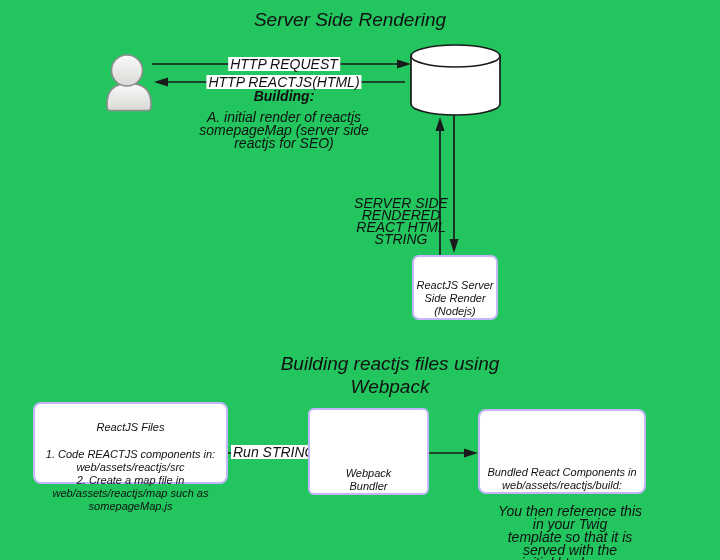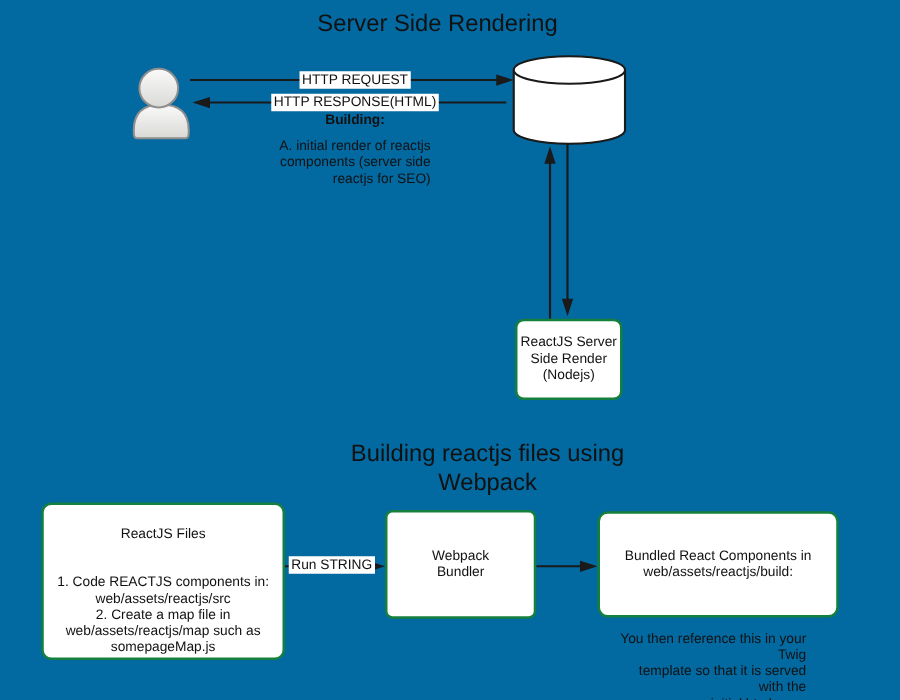--- a/index.html
+++ b/index.html
@@ -1,33 +1,33 @@
 <!DOCTYPE html>
 <html><head>
 <meta charset="utf-8">
 <style>
   html,body{margin:0;padding:0;background:#fff;}
   #canvas{
-    position:relative;width:720px;height:560px;background:#0369a1;overflow:hidden;
-    font-family:"Liberation Sans","DejaVu Sans",sans-serif;color:#111;
+    position:relative;width:720px;height:560px;background:#22c55e;overflow:hidden;
+    font-family:"Liberation Sans","DejaVu Sans",sans-serif;color:#111;font-style:italic;
   }
   #wires{position:absolute;left:0;top:0;z-index:1;}
-  .lbl{position:absolute;z-index:2;font-size:11px;line-height:13px;white-space:pre-line;text-align:right;}
+  .lbl{position:absolute;z-index:2;font-size:14px;line-height:13px;white-space:pre-line;text-align:center;}
   .onwire{background:#fff;padding:0 2px;white-space:nowrap;line-height:14px;}
   .center-x{transform:translateX(-50%);}
   .title{font-size:19px;line-height:23px;white-space:pre-line;text-align:center;}
   .box{
-    position:absolute;z-index:2;background:#fff;border:2px solid #15803d;
-    box-sizing:border-box;display:flex;align-items:center;justify-content:center;
+    position:absolute;z-index:2;background:#fff;border:2px solid #c4b5fd;
+    box-sizing:border-box;display:flex;align-items:flex-end;justify-content:center;
     font-size:11px;line-height:13px;text-align:center;white-space:pre-line;
   }
   .bold{font-weight:bold;}
   #files-box{display:block;}
   #files-box .box-title{margin-top:4px;text-align:center;}
-  #files-box .box-body{margin-top:13px;text-align:center;white-space:pre-line;}
+  #files-box .box-body{margin-top:1px;text-align:center;white-space:pre-line;}
 </style>
 </head>
 <body>
 
 <div id="canvas">
 
   <svg id="wires" width="720" height="560" viewBox="0 0 720 560">
     <defs>
       <linearGradient id="persongrad" x1="0" y1="0" x2="0" y2="1">
         <stop offset="0" stop-color="#fafafa"></stop>
@@ -74,58 +74,62 @@
     <g>
       <line x1="429" y1="453" x2="465" y2="453" stroke="#1a1a1a" stroke-width="1.7"></line>
       <polygon points="478,453 464,448.5 464,457.5" fill="#1a1a1a"></polygon>
     </g>
   </svg>
 
   <div class="lbl title center-x" style="left:350px;top:8px;">Server Side Rendering</div>
 
   <div class="lbl onwire center-x" style="left:284px;top:57px;">HTTP REQUEST</div>
 
-  <div class="lbl onwire center-x" style="left:284px;top:75px;">HTTP RESPONSE(HTML)</div>
+  <div class="lbl onwire center-x" style="left:284px;top:75px;">HTTP REACTJS(HTML)</div>
 
   <div class="lbl bold center-x" style="left:284px;top:90px;">Building:</div>
 
   <div class="lbl center-x" style="left:284px;top:111px;">A. initial render of reactjs
-components (server side
+somepageMap (server side
 reactjs for SEO)</div>
 
 
 
+  <div class="lbl center-x" style="left:401px;top:197px;line-height:12px;">SERVER SIDE
+RENDERED
+REACT HTML
+STRING</div>
 
 
   <div class="box" style="left:412px;top:255px;width:86px;height:65px;border-radius:7px;">
     <span>ReactJS Server
 Side Render
 (Nodejs)</span>
   </div>
 
   <div class="lbl title center-x" style="left:380px;top:352px;margin-left:10px;">Building reactjs files using
 Webpack</div>
 
-  <div class="box" id="files-box" style="left:33px;top:402px;width:195px;height:126px;border-radius:8px;">
+  <div class="box" id="files-box" style="left:33px;top:402px;width:195px;height:82px;border-radius:8px;">
     <div class="box-title">ReactJS Files</div>
     <div class="box-body">1. Code REACTJS components in:
 web/assets/reactjs/src
 2. Create a map file in
 web/assets/reactjs/map such as
 somepageMap.js</div>
   </div>
 
   <div class="lbl onwire" style="left:231px;top:445px;">Run STRING</div>
 
   <div class="box" style="left:308px;top:408px;width:121px;height:87px;border-radius:6px;">
     <span>Webpack
 Bundler</span>
   </div>
 
-  <div class="box" style="left:478px;top:409px;width:193px;height:85px;border-radius:8px;">
+  <div class="box" style="left:478px;top:409px;width:168px;height:85px;border-radius:8px;">
     <span>Bundled React Components in
 web/assets/reactjs/build:</span>
   </div>
 
   <div class="lbl center-x" style="left:570px;top:505px;">You then reference this in your Twig
 template so that it is served with the
 initial html page</div>
 
 </div>
 

